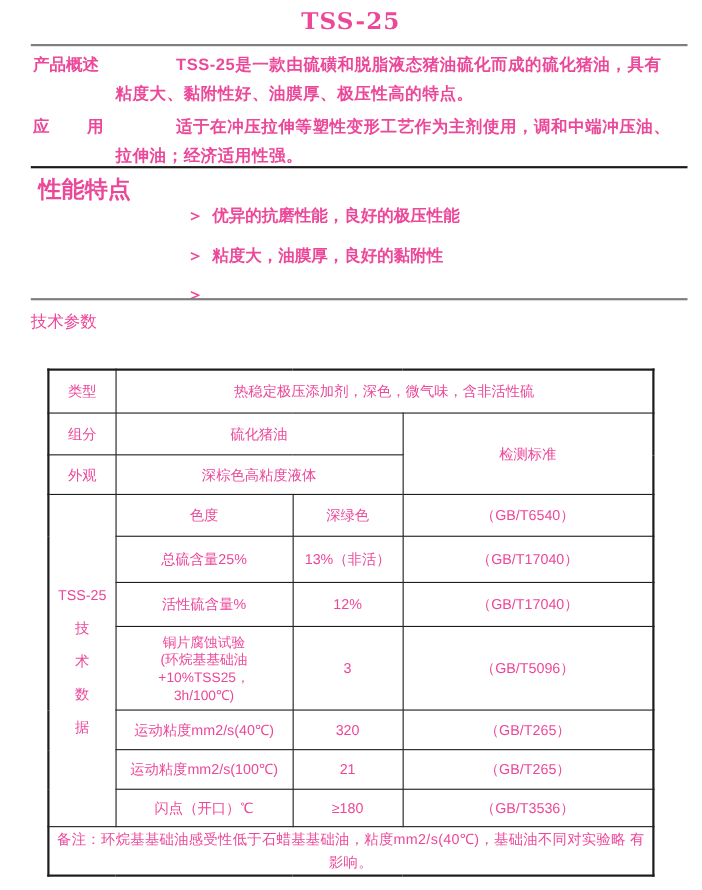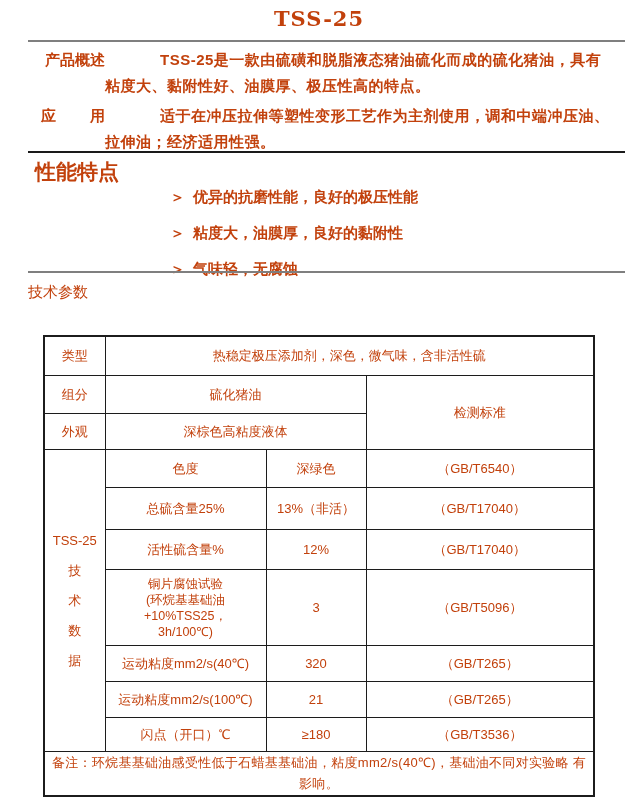--- a/index.html
+++ b/index.html
@@ -1,36 +1,36 @@
 <!DOCTYPE html>
 <html><head>
 <meta charset="utf-8">
 <style>
   html,body{margin:0;padding:0;background:#ffffff;}
   .page{
     position:relative; width:638px; height:809px; background:#ffffff;
-    font-family:"Liberation Sans", sans-serif; color:#c2410c; overflow:hidden;
+    font-family:"Liberation Sans", sans-serif; color:#ec4899; overflow:hidden;
   }
   .doc-title{
     position:absolute; top:6px; left:0; width:100%; text-align:center;
     font-family:"DejaVu Serif","Liberation Serif",serif;
     font-size:21px; font-weight:600; letter-spacing:1px;
   }
   .rule{position:absolute; left:28px; width:597px; height:2px;}
   .rule-gray{background:#7f7f7f;}
   .rule-dark{background:#1a1a1a;}
   .rule-top{top:40px;}
   .rule-mid{top:151px;}
   .rule-low{top:271px;}
 
   .sec{position:absolute; left:30px; width:582px; display:flex; align-items:flex-start;}
   .sec-overview{top:47px;}
   .sec-application{top:103px;}
   .sec-label{
-    flex:0 0 75px; font-size:15px; font-weight:700; line-height:26px; white-space:nowrap;text-align:right;
+    flex:0 0 75px; font-size:15px; font-weight:700; line-height:26px; white-space:nowrap;
   }
   .label-split{display:inline-flex; width:64px; justify-content:space-between;}
   .sec-text{
     flex:1; font-size:15px; font-weight:700; line-height:26px;
     text-indent:55px; letter-spacing:0.5px;
   }
   .features-heading{
     position:absolute; top:158px; left:35px; font-size:21px; font-weight:700;
   }
   .tech-heading{
@@ -96,21 +96,20 @@
     <li>
       <span class="bullet">＞</span>
       <span>优异的抗磨性能，良好的极压性能</span>
     </li>
     <li>
       <span class="bullet">＞</span>
       <span>粘度大，油膜厚，良好的黏附性</span>
     </li>
     <li>
       <span class="bullet">＞</span>
-      <span>气味轻，无腐蚀</span>
     </li>
   </ul>
 
   <div class="rule rule-gray rule-low"></div>
 
   <div class="tech-heading">技术参数</div>
 
   <table class="spec">
     <colgroup>
       <col style="width:61px">

